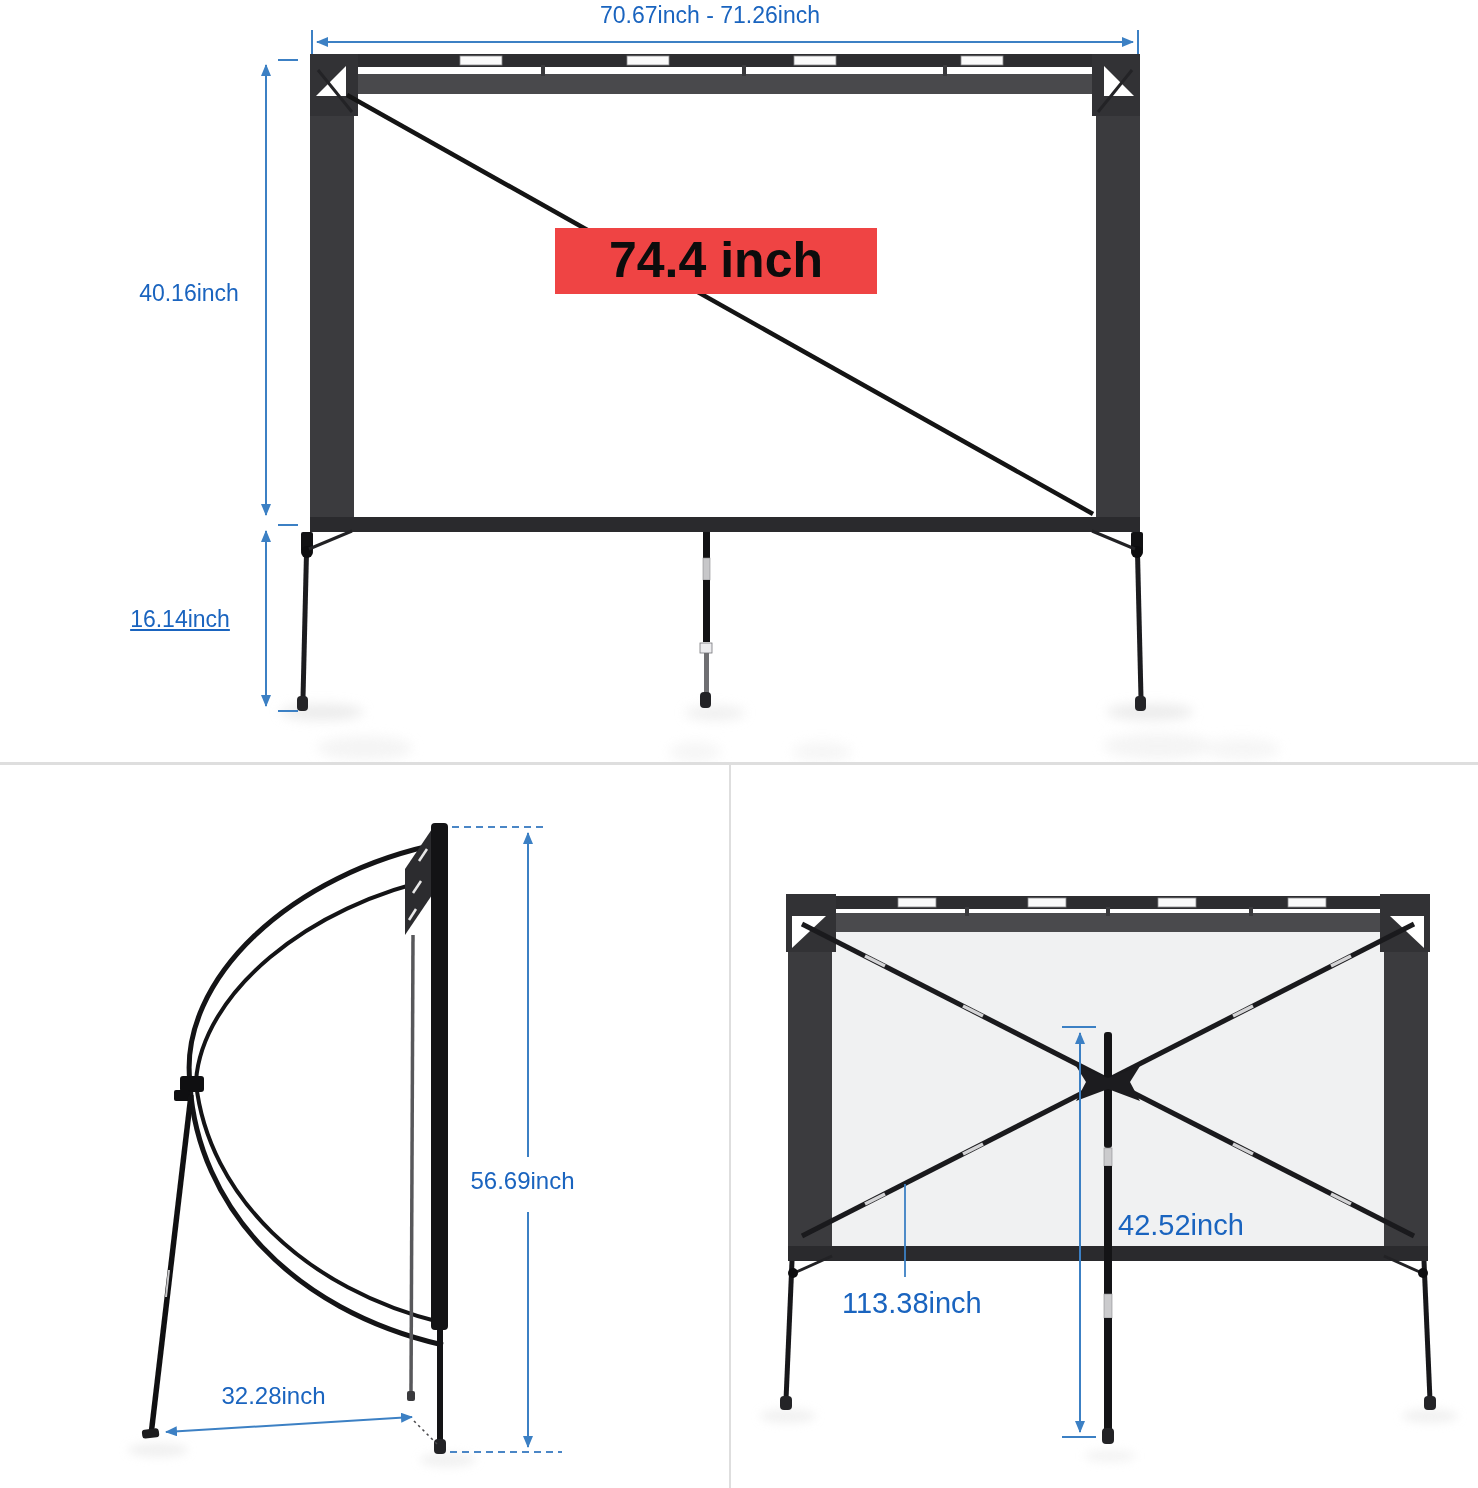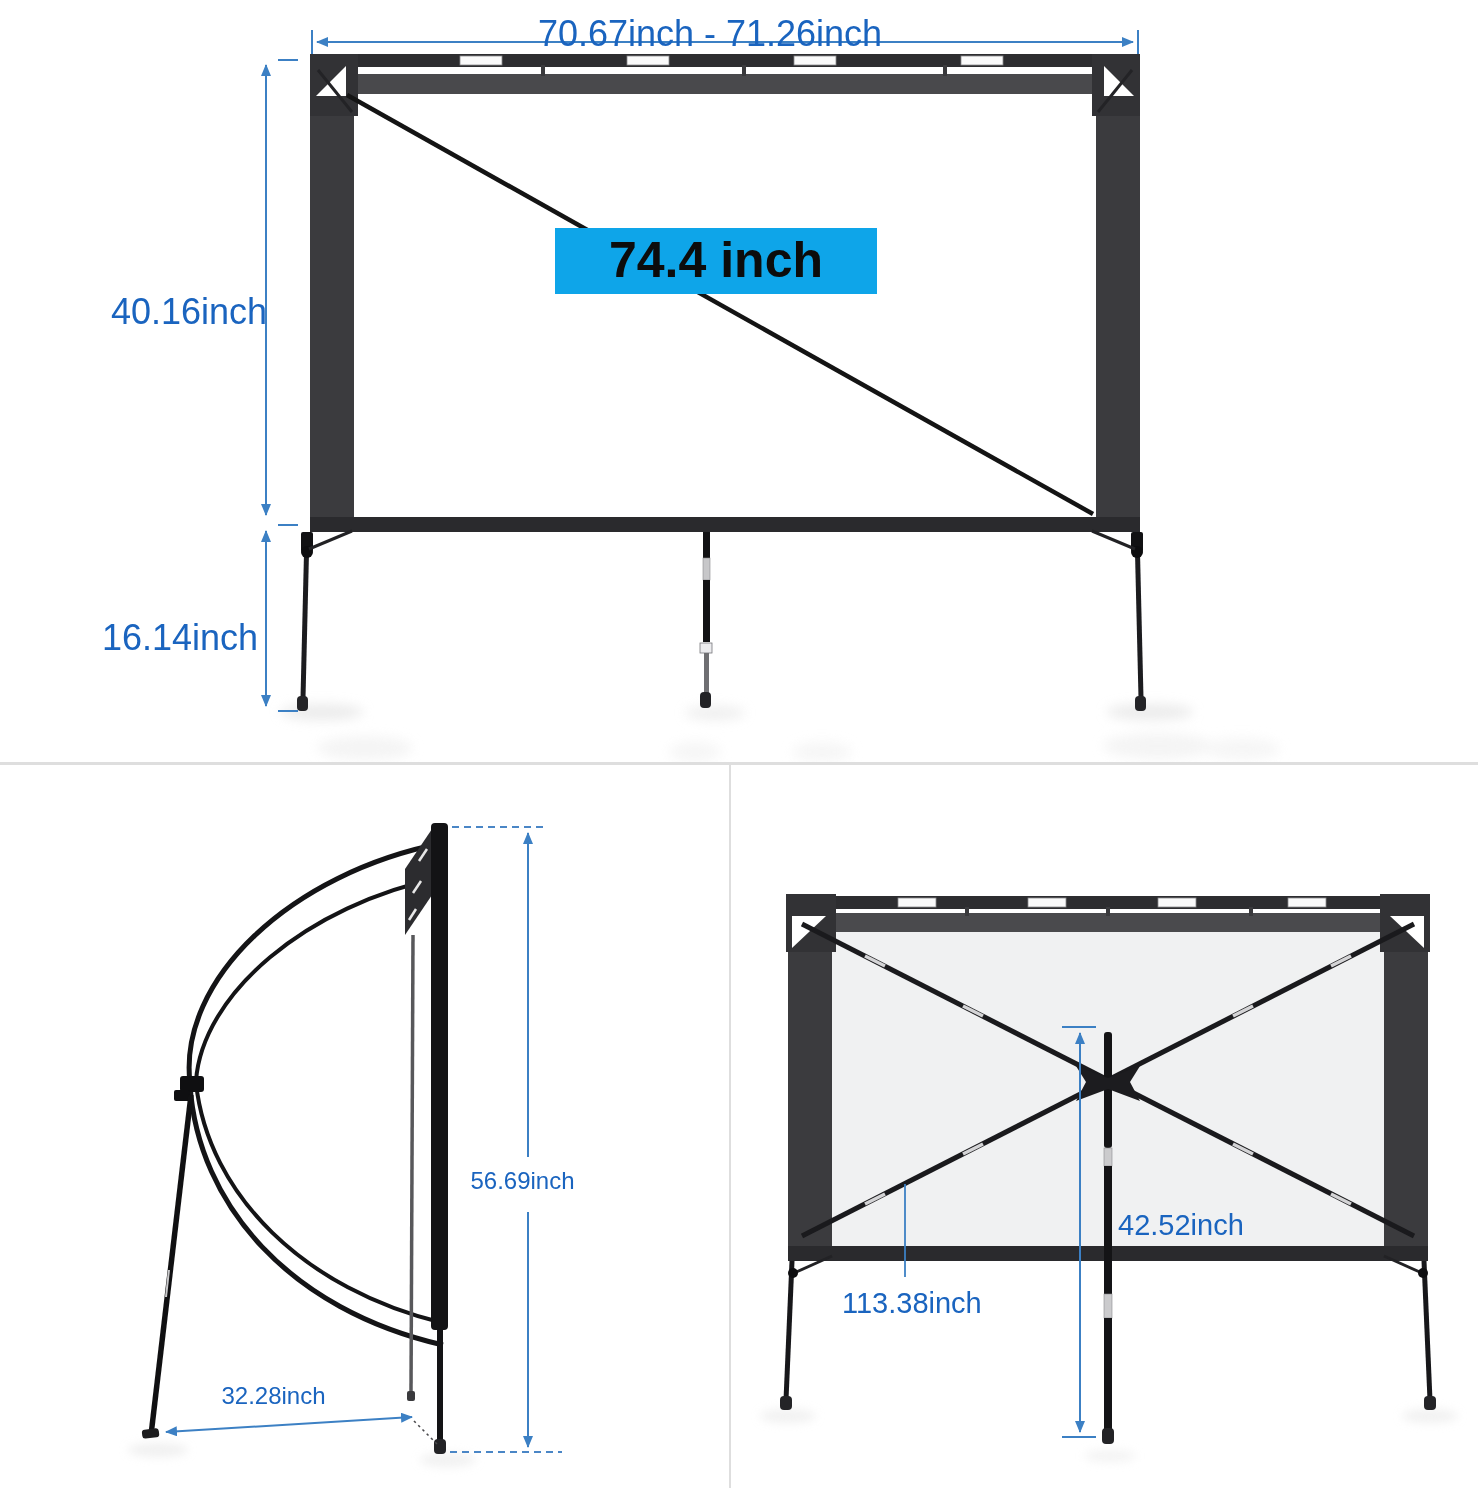--- a/index.html
+++ b/index.html
@@ -2,25 +2,25 @@
 <html><head>
 <meta charset="utf-8">
 <style>
   html,body{margin:0;padding:0;background:#ffffff;}
   .canvas{position:relative;width:1478px;height:1488px;background:#ffffff;overflow:hidden;
           font-family:"Liberation Sans",sans-serif;}
   .panel{position:absolute;}
   .panel svg{position:absolute;left:0;top:0;}
   .lbl{position:absolute;color:#1a64bf;font-family:"Liberation Sans",sans-serif;white-space:nowrap;}
   .lbl.center{text-align:center;}
-  .dim-f{font-size:36px;margin-top:11px;}
+  .dim-f{font-size:23px;}
   .dim-s{font-size:24px;}
   .dim-b{font-size:29px;}
   .diag-block{position:absolute;left:555px;top:228px;width:322px;text-align:center;
-              background:#0ea5e9;padding:4px 0 6px 0;color:#0c0c0c;font-weight:700;
+              background:#ef4444;padding:4px 0 6px 0;color:#0c0c0c;font-weight:700;
               font-size:50px;line-height:1.12;}
   .divider-h{position:absolute;left:0;top:762px;width:1478px;height:3px;background:#dedede;}
   .divider-v{position:absolute;left:729px;top:765px;width:2px;height:723px;background:#dedede;}
 </style>
 </head>
 <body>
 
 <div class="canvas">
 
   <section class="panel" style="left:0;top:0;width:1478px;height:762px;">
@@ -109,21 +109,21 @@
           <rect x="703" y="580" width="7" height="62" fill="#121214"></rect>
           <rect x="700" y="643" width="12" height="10" fill="#ececee" stroke="#77777a" stroke-width="0.8"></rect>
           <rect x="704" y="653" width="5" height="40" fill="#6f6f72"></rect>
           <rect x="700" y="692" width="11" height="16" rx="4" fill="#232326"></rect>
         </g>
       </g>
     </svg>
 
     <div class="lbl dim-f center" style="left:490px;top:2px;width:440px;">70.67inch - 71.26inch</div>
     <div class="lbl dim-f center" style="left:109px;top:280px;width:160px;">40.16inch</div>
-    <div class="lbl dim-f center" style="left:100px;top:606px;width:160px;">16.14inch</div>
+    <div class="lbl dim-f center" style="left:100px;top:606px;width:160px;text-decoration:underline;">16.14inch</div>
     <div class="diag-block">
       <div>74.4 inch</div>
     </div>
   </section>
 
   <div class="divider-h"></div>
   <div class="divider-v"></div>
 
   <section class="panel" style="left:0;top:765px;width:729px;height:723px;">
     <svg width="729" height="723" viewBox="0 0 729 723">

